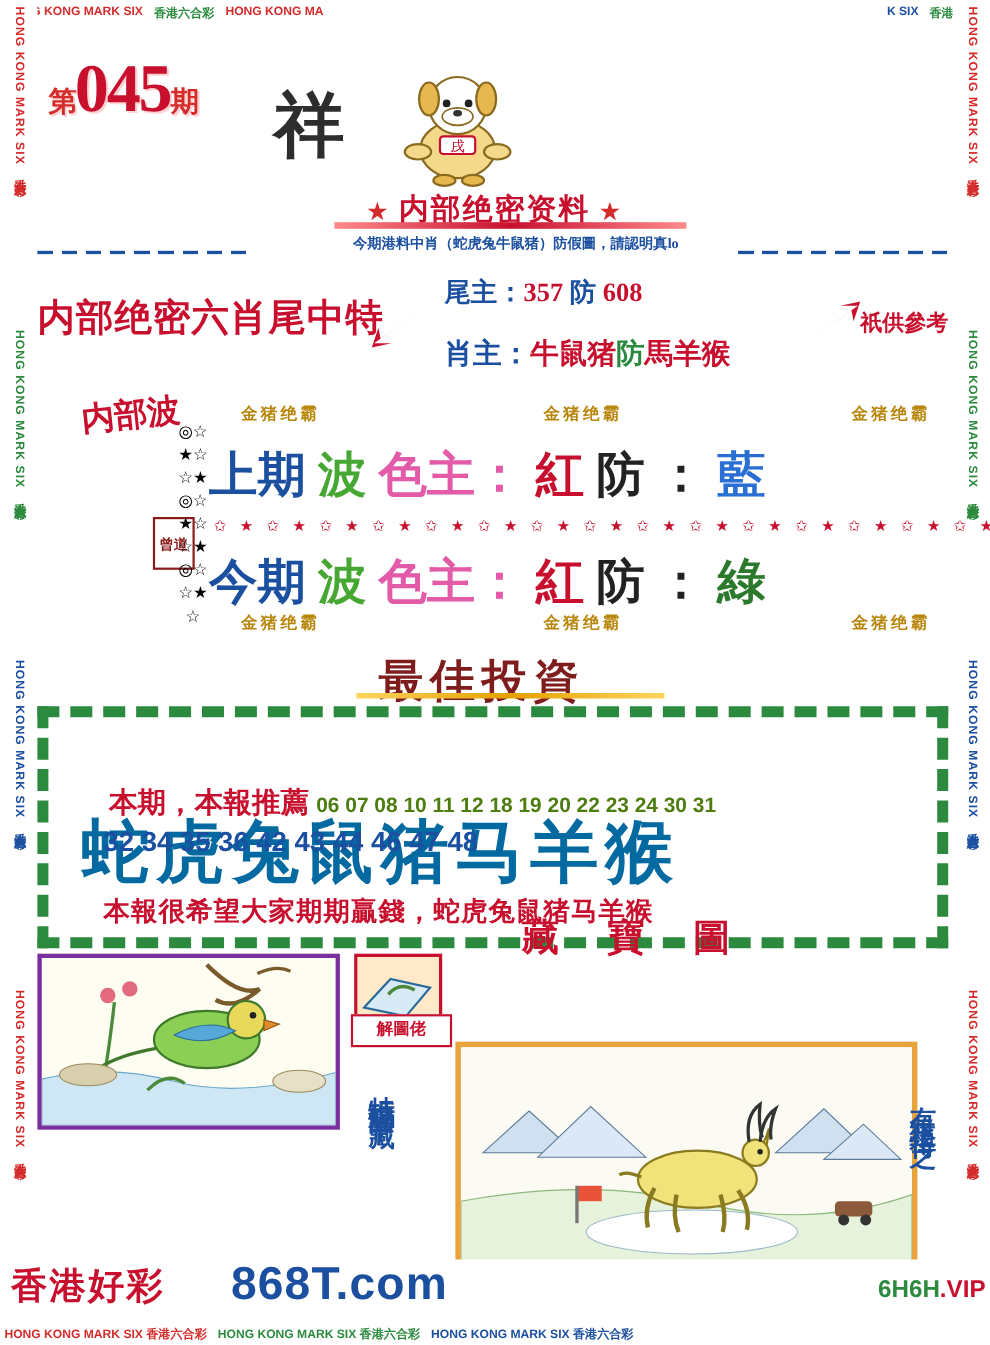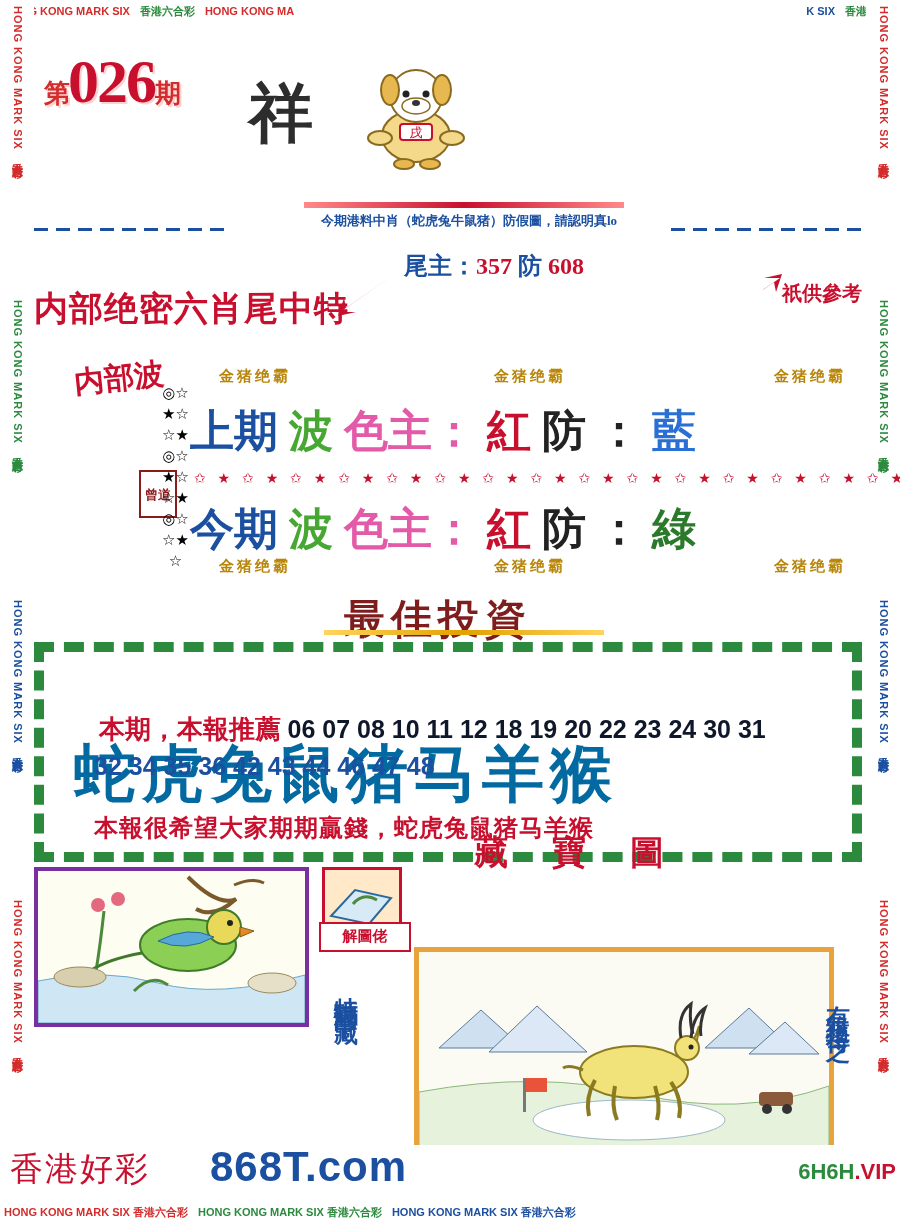--- a/index.html
+++ b/index.html
@@ -90,21 +90,20 @@
   .dash-left{left:0;width:195px;}
   .dash-right{right:0;width:195px;}
 
   
   .sixhead{
     position:absolute;left:0px;top:244px;
     font-size:34px;font-weight:bold;
     font-family:"Liberation Serif",serif;
     color:#c8102e;
     letter-spacing:1px;
-    margin-top:20px;
   }
 
   .weizhu{
     position:absolute;left:370px;top:228px;
     font-size:24px;font-weight:bold;font-family:Liberation Serif, serif;
     color:#1b4fa0;
   }
   .weizhu .red{color:#c8102e;}
   .xiaozhu{
     position:absolute;left:370px;top:282px;
@@ -190,21 +189,21 @@
     font-size:62px;font-weight:bold;color:#0369a1;
     font-family:"Liberation Serif",serif;
     white-space:nowrap;letter-spacing:6px;
     z-index:0;
   }
   .rec-line1{
     position:absolute;left:55px;top:60px;width:740px;
     font-size:26px;font-weight:bold;font-family:"Liberation Serif",serif;
     color:#c8102e;z-index:2;
   }
-  .rec-nums{color:#0f172a;font-family:"Liberation Sans",sans-serif;font-size:25px;}
+  .rec-nums{color:#4d7c0f;font-family:"Liberation Sans",sans-serif;font-size:19px;}
   .rec-line2{
     position:absolute;left:50px;top:100px;width:760px;
     font-size:25px;font-weight:bold;color:#1b4fa0;
     font-family:"Liberation Sans",sans-serif;z-index:2;
   }
   .rec-line3{
     position:absolute;left:50px;top:160px;width:740px;
     font-size:24px;font-weight:bold;color:#c8102e;
     font-family:"Liberation Serif",serif;z-index:2;letter-spacing:1px;
   }
@@ -246,21 +245,21 @@
     font-family:"Liberation Serif",serif;letter-spacing:8px;
   }
 
   
   .footer{
     position:absolute;left:0;right:0;bottom:22px;height:56px;
     background:#ffffff;
   }
   .f-left{
     position:absolute;left:10px;top:2px;
-    font-size:33px;font-weight:normal;color:#c8102e;
+    font-size:33px;font-weight:bold;color:#c8102e;
     font-family:"Liberation Serif",serif;letter-spacing:2px;
   }
   .f-mid{
     position:absolute;left:210px;top:-2px;
     font-size:42px;font-weight:bold;color:#1b4fa0;
     font-family:"Liberation Sans",sans-serif;letter-spacing:1px;
   }
   .f-right{
     position:absolute;right:4px;top:14px;
     font-size:22px;font-weight:bold;color:#2b8a3e;
@@ -289,21 +288,21 @@
 <div class="side-border right">
   <div class="vert-text" style="top:6px">HONG KONG MARK SIX 香港六合彩</div>
   <div class="vert-text green" style="top:300px">HONG KONG MARK SIX 香港六合彩</div>
   <div class="vert-text blue" style="top:600px">HONG KONG MARK SIX 香港六合彩</div>
   <div class="vert-text" style="top:900px">HONG KONG MARK SIX 香港六合彩</div>
 </div>
 
 <div class="canvas">
 
   <div class="issue">
-    <span class="sm">第</span><span class="num">026</span><span class="sm">期</span>
+    <span class="sm">第</span><span class="num">045</span><span class="sm">期</span>
   </div>
 
   <div class="xiang">祥</div>
 
   <div class="dog">
     <svg width="120" height="108" viewBox="0 0 120 108">
       <ellipse cx="60" cy="74" rx="34" ry="26" fill="#f5d98a" stroke="#8a6a1f" stroke-width="2"></ellipse>
       <circle cx="60" cy="34" r="26" fill="#ffffff" stroke="#8a6a1f" stroke-width="2"></circle>
       <ellipse cx="34" cy="28" rx="9" ry="15" fill="#e7b84f" stroke="#8a6a1f" stroke-width="2"></ellipse>
       <ellipse cx="86" cy="28" rx="9" ry="15" fill="#e7b84f" stroke="#8a6a1f" stroke-width="2"></ellipse>
@@ -313,20 +312,25 @@
       <ellipse cx="60" cy="41" rx="4" ry="3" fill="#333"></ellipse>
       <rect x="44" y="62" width="32" height="16" rx="3" fill="#fff" stroke="#c8102e" stroke-width="2"></rect>
       <text x="60" y="75" font-size="13" text-anchor="middle" fill="#c8102e" font-family="Liberation Serif, serif">戌</text>
       <ellipse cx="24" cy="76" rx="12" ry="7" fill="#f5d98a" stroke="#8a6a1f" stroke-width="2"></ellipse>
       <ellipse cx="96" cy="76" rx="12" ry="7" fill="#f5d98a" stroke="#8a6a1f" stroke-width="2"></ellipse>
       <ellipse cx="48" cy="102" rx="10" ry="5" fill="#e7b84f" stroke="#8a6a1f" stroke-width="2"></ellipse>
       <ellipse cx="74" cy="102" rx="10" ry="5" fill="#e7b84f" stroke="#8a6a1f" stroke-width="2"></ellipse>
     </svg>
   </div>
 
+  <div class="secret-title">
+    <span class="star">★</span>
+    <span>内部绝密资料</span>
+    <span class="star">★</span>
+  </div>
   <div class="secret-bar"></div>
   <div class="sub-note">今期港料中肖（蛇虎兔牛鼠猪）防假圖，請認明真lo</div>
   <div class="dash-left"></div>
   <div class="dash-right"></div>
 
   <div class="sixhead">内部绝密六肖尾中特</div>
 
   <div class="arrow-l">
     <svg width="60" height="46" viewBox="0 0 60 46">
         <path d="M58 4 L6 40 L22 40 L4 44 L10 26 L12 36 Z" fill="#c8102e"></path>
@@ -337,20 +341,23 @@
         <path d="M2 42 L54 6 L38 6 L56 2 L50 20 L48 10 Z" fill="#c8102e"></path>
       </svg>
   </div>
 
   <div class="weizhu">
     <span>尾主：</span><span class="red">357</span>
     <span>防</span>
     <span class="red">608</span>
   </div>
 
+  <div class="xiaozhu">
+    <span>肖主：</span><span class="red">牛鼠猪</span><span class="grn">防</span><span class="red">馬羊猴</span>
+  </div>
 
   <div class="ref">祇供參考</div>
 
   <div class="gold" style="left:185px;top:345px">金猪绝霸</div>
   <div class="gold" style="left:460px;top:345px">金猪绝霸</div>
   <div class="gold" style="left:740px;top:345px">金猪绝霸</div>
 
   <div class="neibubo">
     <div>内部波</div>
   </div>

